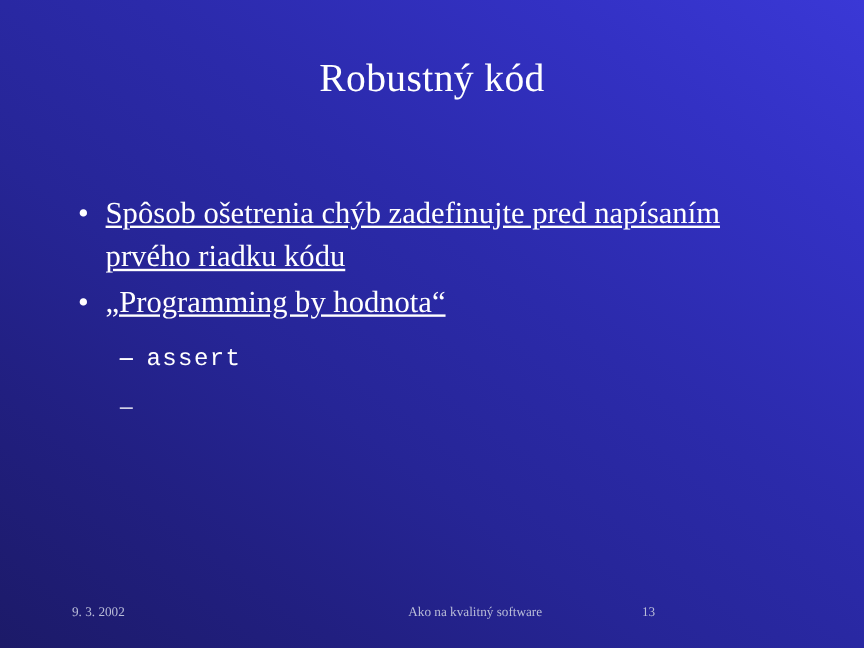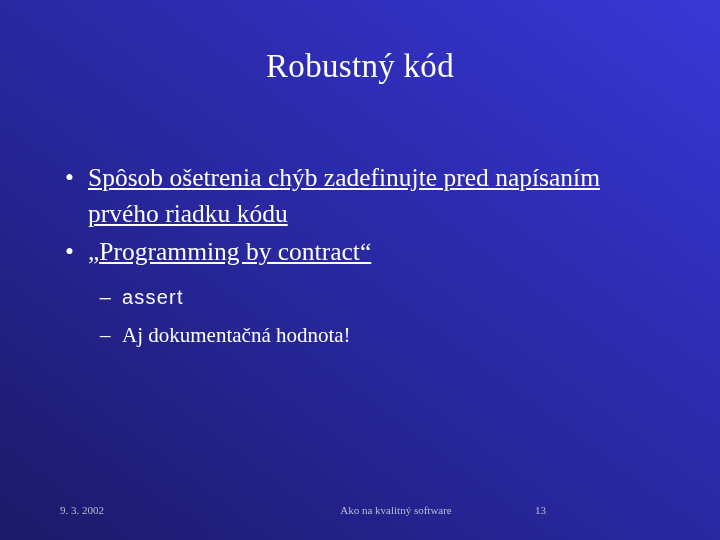--- a/index.html
+++ b/index.html
@@ -70,21 +70,21 @@
   }
   .lvl2 > .marker {
     position: absolute;
     left: 44px;
     top: 0;
     font-size: 21px;
     line-height: 38px;
     color: #ffffff;
   }
   .lvl2.mono > .txt {
-    font-family: Liberation Sans, sans-serif;
+    font-family: Liberation Mono, monospace;
     font-size: 20px;
     letter-spacing: 1.2px;
   }
 
   #sublist {
     margin-top: 8px;
   }
 
   
   #footer {
@@ -129,41 +129,40 @@
 
   <div id="body">
 
     <div class="lvl1">
       <span class="marker">•</span>
       <span class="txt">Spôsob ošetrenia chýb zadefinujte pred napísaním prvého riadku kódu</span>
     </div>
 
     <div class="lvl1">
       <span class="marker">•</span>
-      <span class="txt">„Programming by contract“</span>
+      <span class="txt">„Programming by hodnota“</span>
     </div>
 
     <div id="sublist">
 
       <div class="lvl2">
         <span class="marker">–</span>
       </div>
 
       <div class="lvl2">
         <span class="marker">–</span>
       </div>
 
       <div class="lvl2 mono">
         <span class="marker">–</span>
         <span class="txt">assert</span>
       </div>
 
       <div class="lvl2">
         <span class="marker">–</span>
-        <span class="txt">Aj dokumentačná hodnota!</span>
       </div>
 
     </div>
   </div>
 
   <div id="footer">
     <span class="f-date">9. 3. 2002</span>
     <span class="f-center">Ako na kvalitný software</span>
     <span class="f-page">13</span>
   </div>

